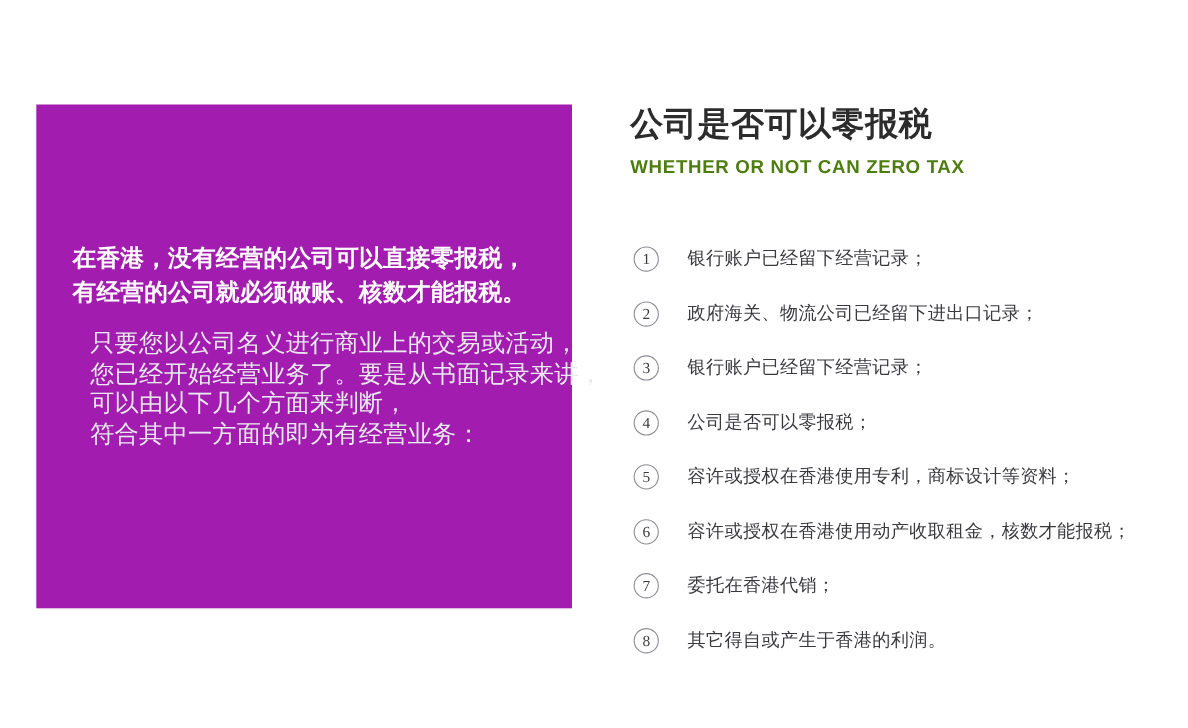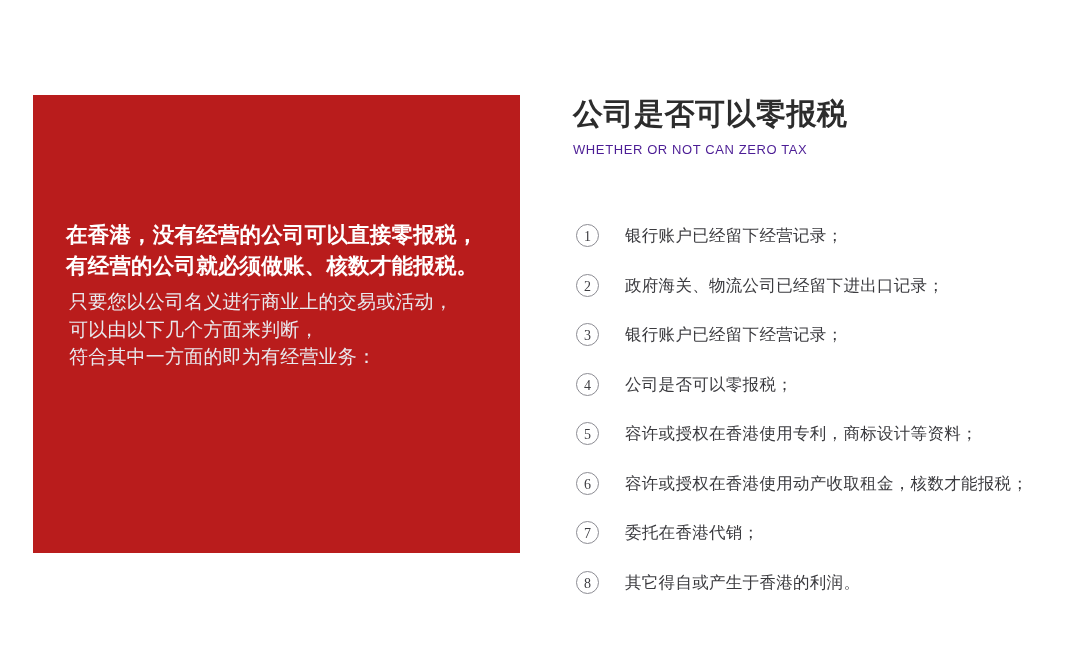--- a/index.html
+++ b/index.html
@@ -21,21 +21,21 @@
     height: 662px;
   }
 
   
   .dark-panel {
     position: absolute;
     left: 33px;
     top: 95px;
     width: 487px;
     height: 458px;
-    background: #b91c1c;
+    background: #a21caf;
     box-sizing: border-box;
     padding: 0;
   }
 
   .panel-inner {
     position: absolute;
     left: 33px;
     top: 125px;
     width: 425px;
   }
@@ -44,25 +44,25 @@
     color: #ffffff;
     font-size: 21.5px;
     font-weight: bold;
     line-height: 31px;
     letter-spacing: 0.2px;
     margin: 0 0 6px 0;
   }
 
   .panel-body {
     color: #e9eaef;
-    font-size: 19px;
+    font-size: 22px;
     font-weight: normal;
     line-height: 27.5px;
     letter-spacing: 0.2px;
-    margin: 3px;
+    margin: 16px;
   }
   .panel-body-line {
     display: block;
     white-space: nowrap;
   }
 
   
   .right-col {
     position: absolute;
     left: 573px;
@@ -74,23 +74,23 @@
     font-size: 30px;
     font-weight: bold;
     color: #2c2c2c;
     letter-spacing: 0.5px;
     line-height: 38px;
     margin: 0;
     white-space: nowrap;
   }
 
   .title-en {
-    font-size: 13px;
-    font-weight: normal;
-    color: #4c1d95;
+    font-size: 17px;
+    font-weight: bold;
+    color: #4d7c0f;
     letter-spacing: 0.6px;
     margin: 9px 0 0 0;
     white-space: nowrap;
   }
 
   .item-list {
     position: absolute;
     left: 576px;
     top: 211px;
     width: 500px;
@@ -132,20 +132,21 @@
 </head>
 <body>
 
 <div id="page">
 
   <div class="dark-panel">
     <div class="panel-inner">
       <p class="panel-heading">在香港，没有经营的公司可以直接零报税，有经营的公司就必须做账、核数才能报税。</p>
       <p class="panel-body">
         <span class="panel-body-line">只要您以公司名义进行商业上的交易或活动，</span>
+        <span class="panel-body-line">您已经开始经营业务了。要是从书面记录来讲，</span>
         <span class="panel-body-line">可以由以下几个方面来判断，</span>
         <span class="panel-body-line">符合其中一方面的即为有经营业务：</span>
       </p>
     </div>
   </div>
 
   <div class="right-col">
     <h1 class="title-zh">公司是否可以零报税</h1>
     <div class="title-en">WHETHER OR NOT CAN ZERO TAX</div>
   </div>

